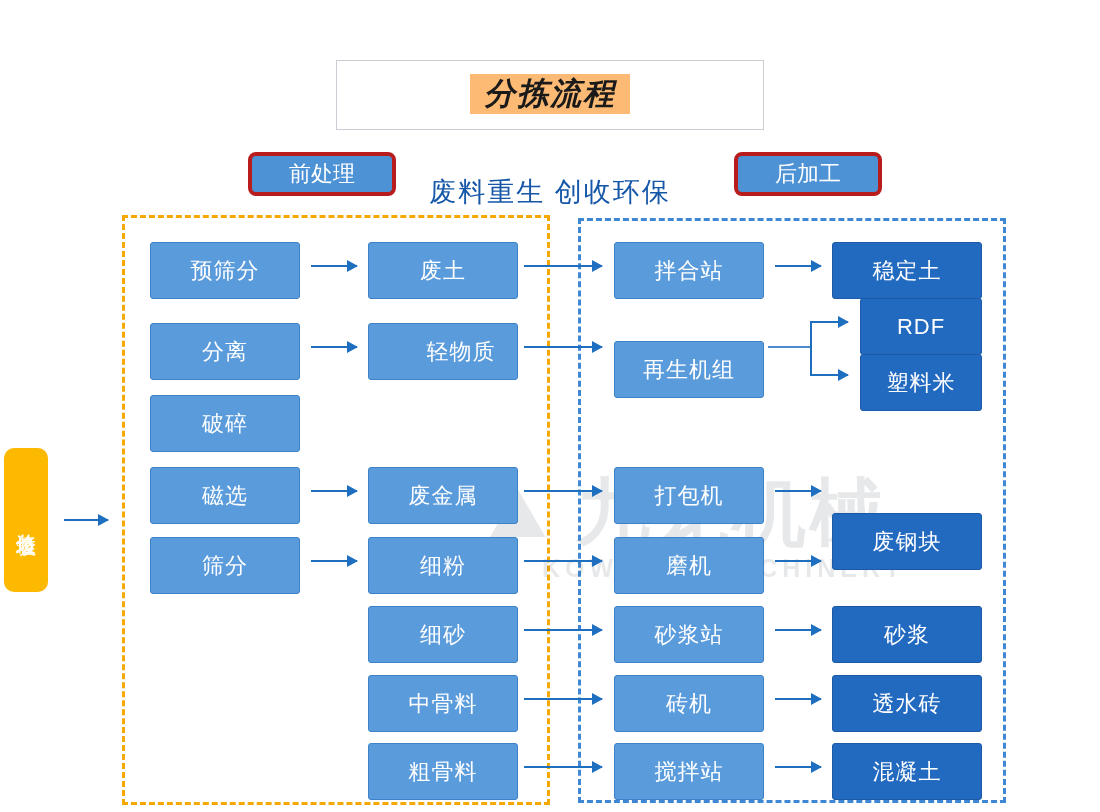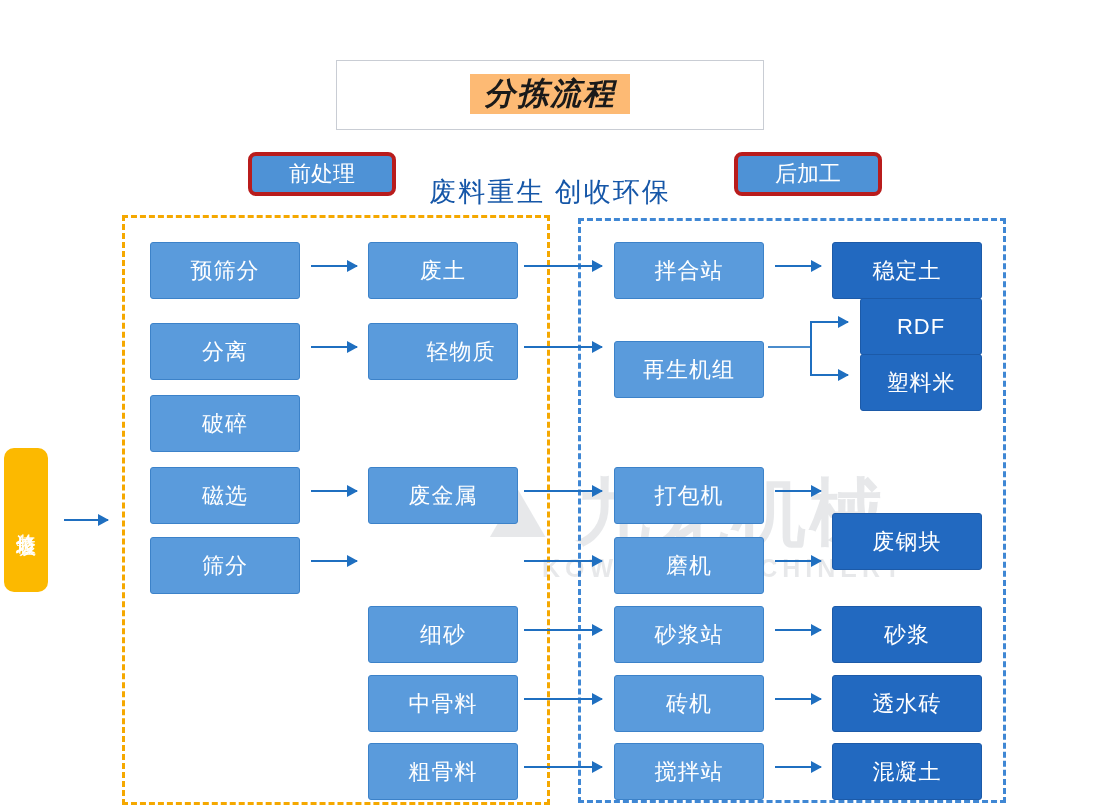--- a/index.html
+++ b/index.html
@@ -143,20 +143,21 @@
   <div class="node light col-a" style="top:537px;">筛分</div>
 
   <div class="arrow" style="left:311px;top:265px;width:46px;"></div>
   <div class="arrow" style="left:311px;top:346px;width:46px;"></div>
   <div class="arrow" style="left:311px;top:490px;width:46px;"></div>
   <div class="arrow" style="left:311px;top:560px;width:46px;"></div>
 
   <div class="node light col-b" style="top:242px;">废土</div>
   <div class="node light col-b" style="top:323px;padding-left:36px;">轻物质</div>
   <div class="node light col-b" style="top:467px;">废金属</div>
+  <div class="node light col-b" style="top:537px;">细粉</div>
   <div class="node light col-b" style="top:606px;">细砂</div>
   <div class="node light col-b" style="top:675px;">中骨料</div>
   <div class="node light col-b" style="top:743px;">粗骨料</div>
 
   <div class="arrow" style="left:524px;top:265px;width:78px;"></div>
   <div class="arrow" style="left:524px;top:346px;width:78px;"></div>
   <div class="arrow" style="left:524px;top:490px;width:78px;"></div>
   <div class="arrow" style="left:524px;top:560px;width:78px;"></div>
   <div class="arrow" style="left:524px;top:629px;width:78px;"></div>
   <div class="arrow" style="left:524px;top:698px;width:78px;"></div>

